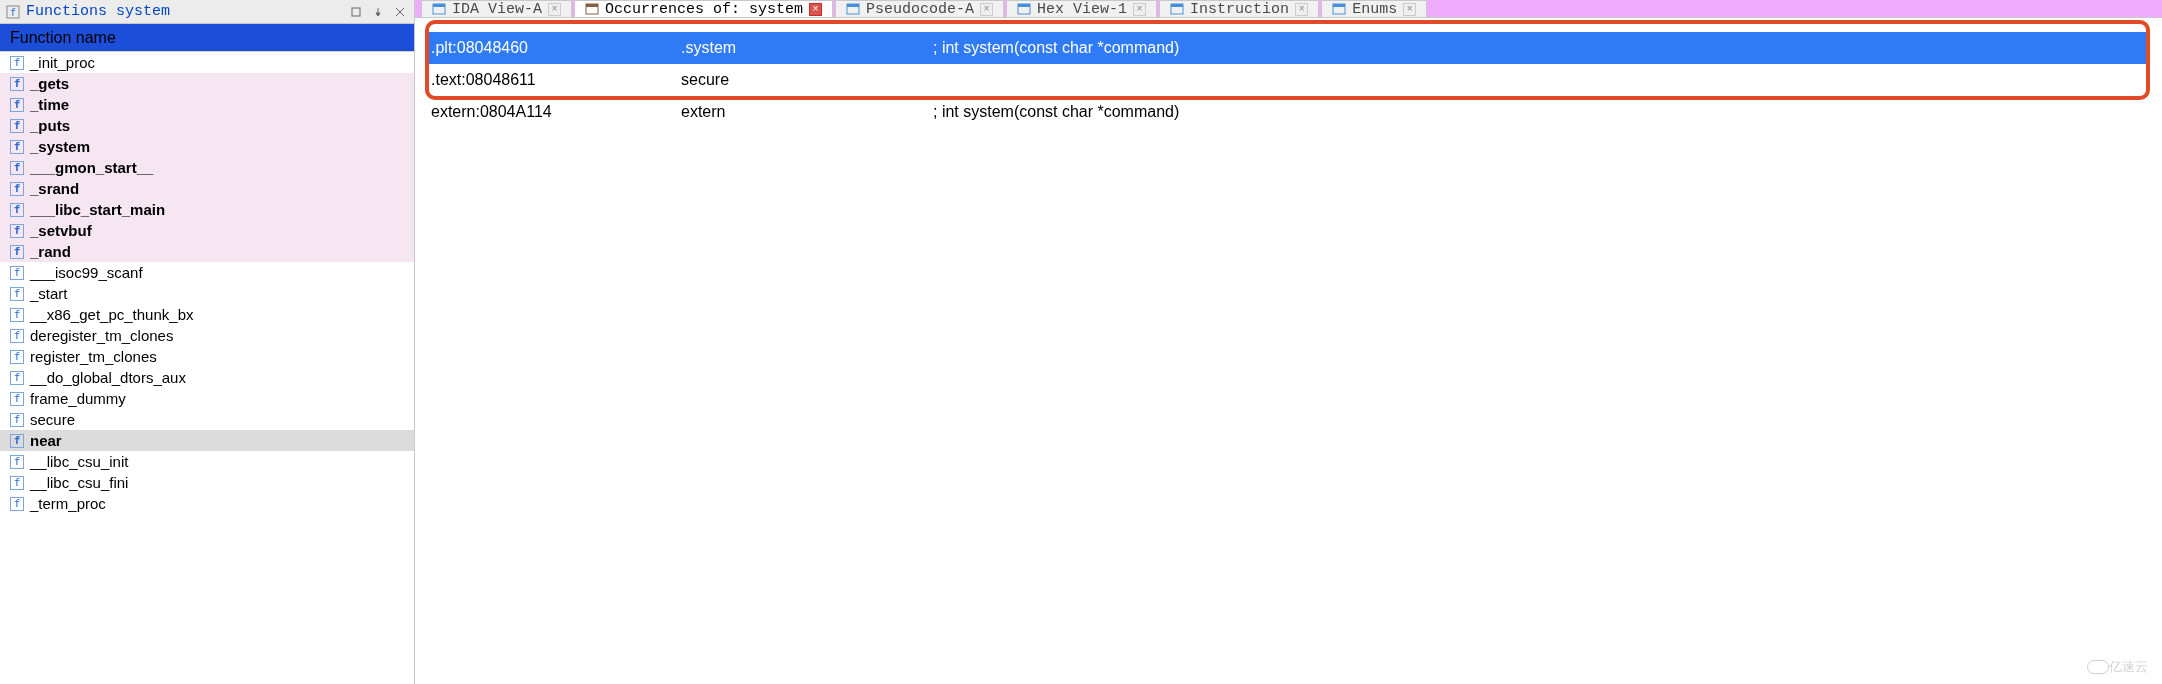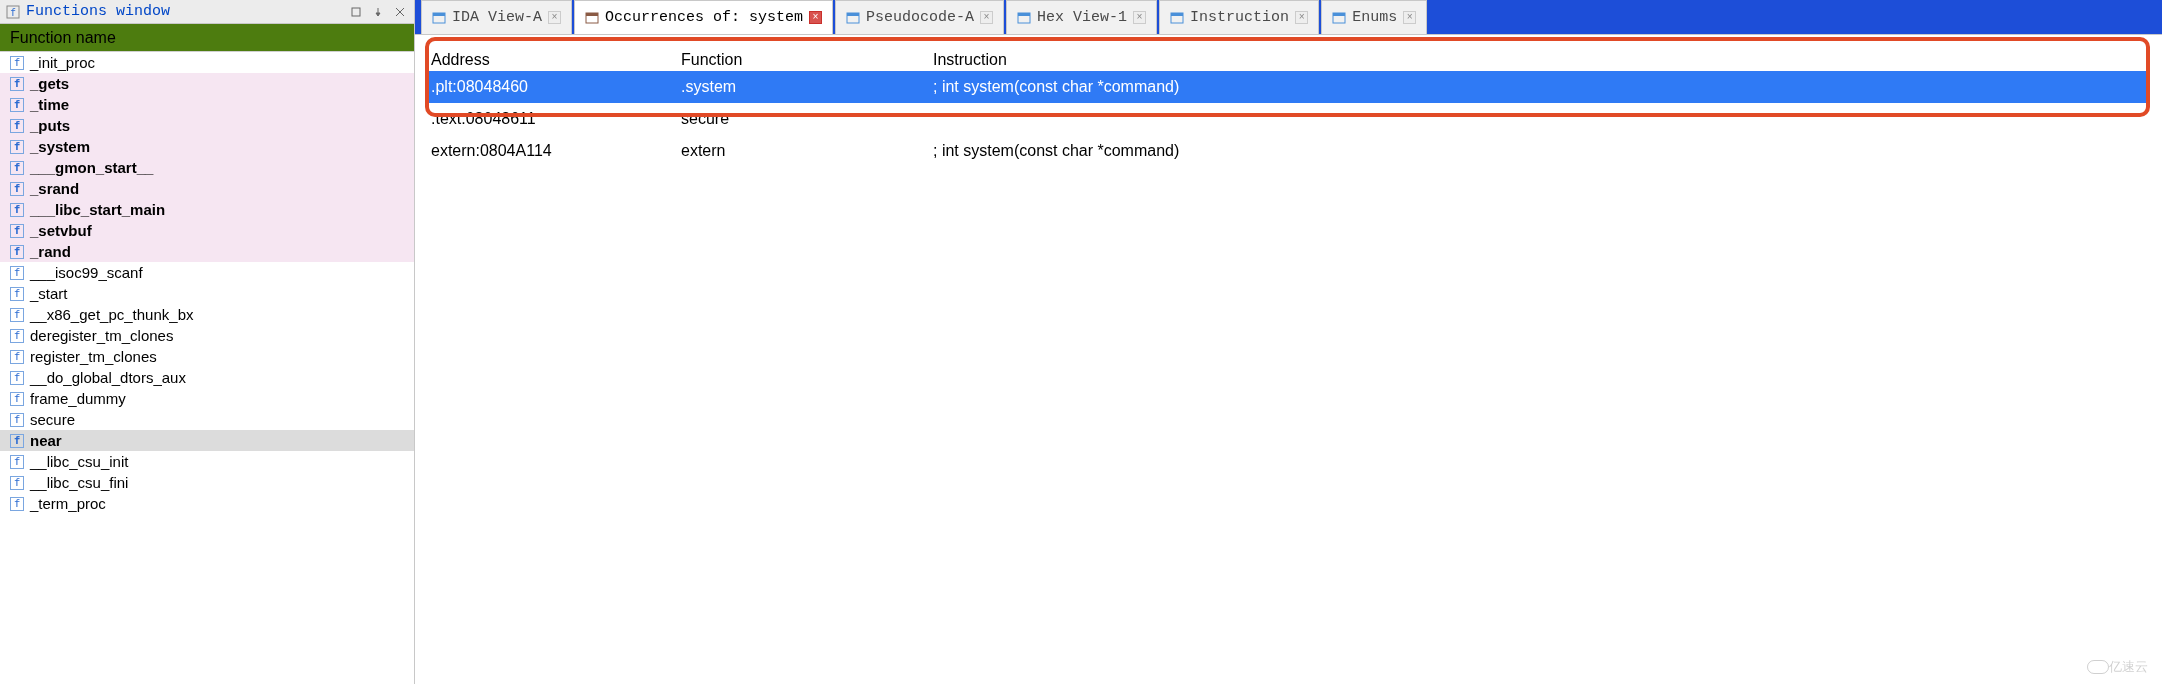--- a/index.html
+++ b/index.html
@@ -46,21 +46,21 @@
     cursor: pointer;
     font-size: 12px;
   }
   .func-header {
     height: 28px;
     display: flex;
     align-items: center;
     padding: 0 10px;
     border-bottom: 1px solid #d0d0d0;
     font-size: 16px;
-    background: #4d7c0f;
+    background: #1d4ed8;
   }
   .func-list {
     flex: 1;
     overflow: hidden;
     background: #fff;
   }
   .func-row {
     display: flex;
     align-items: center;
     padding: 0 10px;
@@ -79,24 +79,24 @@
     border: 1px solid #7aa6e0;
   }
 
   
   .right-pane {
     flex: 1;
     display: flex;
     flex-direction: column;
   }
   .tab-strip {
-    height: 35px;
+    height: 18px;
     display: flex;
     align-items: stretch;
-    background: #1d4ed8;
+    background: #f0abfc;
     border-bottom: 1px solid #c8c8c8;
     padding-left: 6px;
     font-family: "Consolas","Courier New",monospace;
     font-size: 15px;
   }
   .tab {
     display: flex;
     align-items: center;
     padding: 0 10px;
     margin-right: 2px;
@@ -177,21 +177,21 @@
 <div class="root">
 
   <div class="left-pane">
     <div class="pane-titlebar">
       <span class="t-icon">
         <svg viewBox="0 0 14 14" width="14" height="14">
             <rect x="1" y="1" width="12" height="12" fill="none" stroke="#888"></rect>
             <text x="7" y="11" text-anchor="middle" font-size="10" fill="#2c6bd1" font-family="monospace">f</text>
           </svg>
       </span>
-      <span>Functions window</span>
+      <span>Functions system</span>
       <span class="spacer"></span>
       <span class="winbtn">
         <svg viewBox="0 0 10 10" width="10" height="10">
             <rect x="1" y="1" width="8" height="8" fill="none" stroke="#666"></rect>
           </svg>
       </span>
       <span class="winbtn">
         <svg viewBox="0 0 10 10" width="10" height="10">
             <path d="M5 1v5M3 6h4l-2 3z" stroke="#666" fill="#666"></path>
           </svg>
@@ -357,25 +357,20 @@
             </svg>
           </span>
           <span>Enums</span>
           <span class="close">×</span>
         </div>
       </div>
 
     <div class="occ-body">
       <div class="redbox"></div>
       <div class="occ-table">
-        <div class="occ-head">
-          <div class="c-addr">Address</div>
-          <div class="c-func">Function</div>
-          <div class="c-inst">Instruction</div>
-        </div>
         <div id="occ-rows">
             <div class="occ-row selected">
               <div class="c-addr">.plt:08048460</div>
               <div class="c-func">.system</div>
               <div class="c-inst">; int system(const char *command)</div>
             </div>
             <div class="occ-row">
               <div class="c-addr">.text:08048611</div>
               <div class="c-func">secure</div>
             </div>

